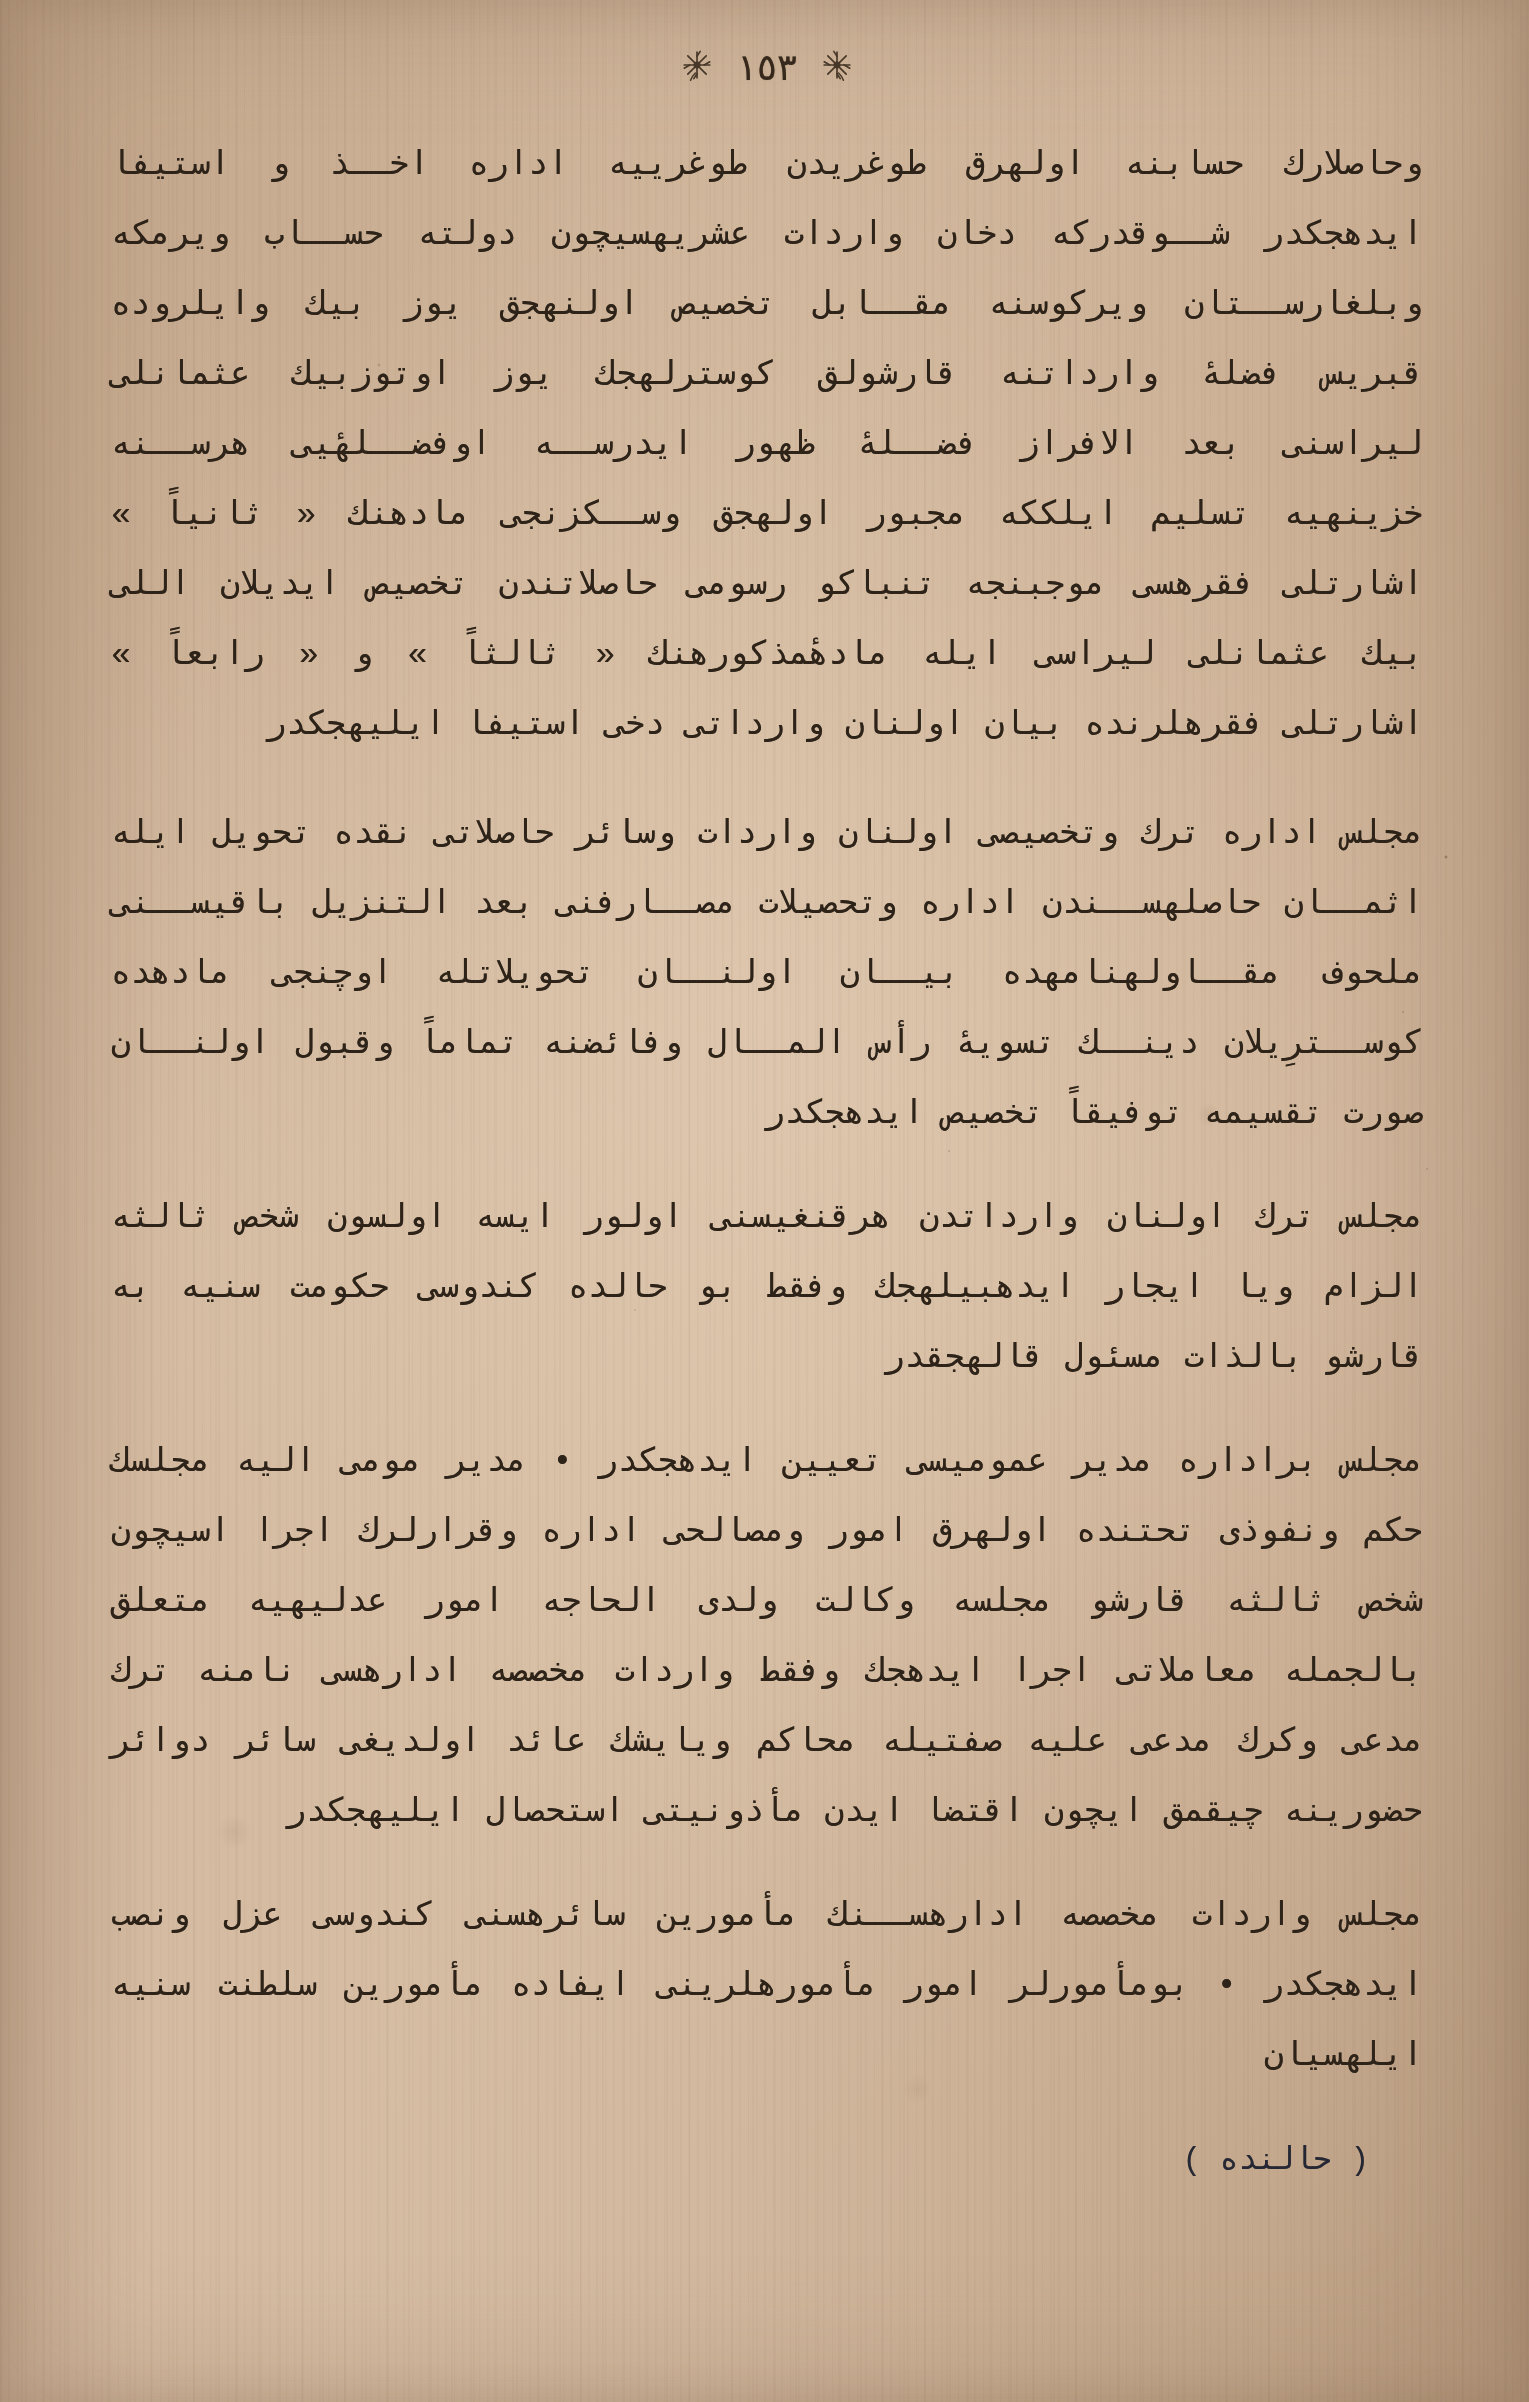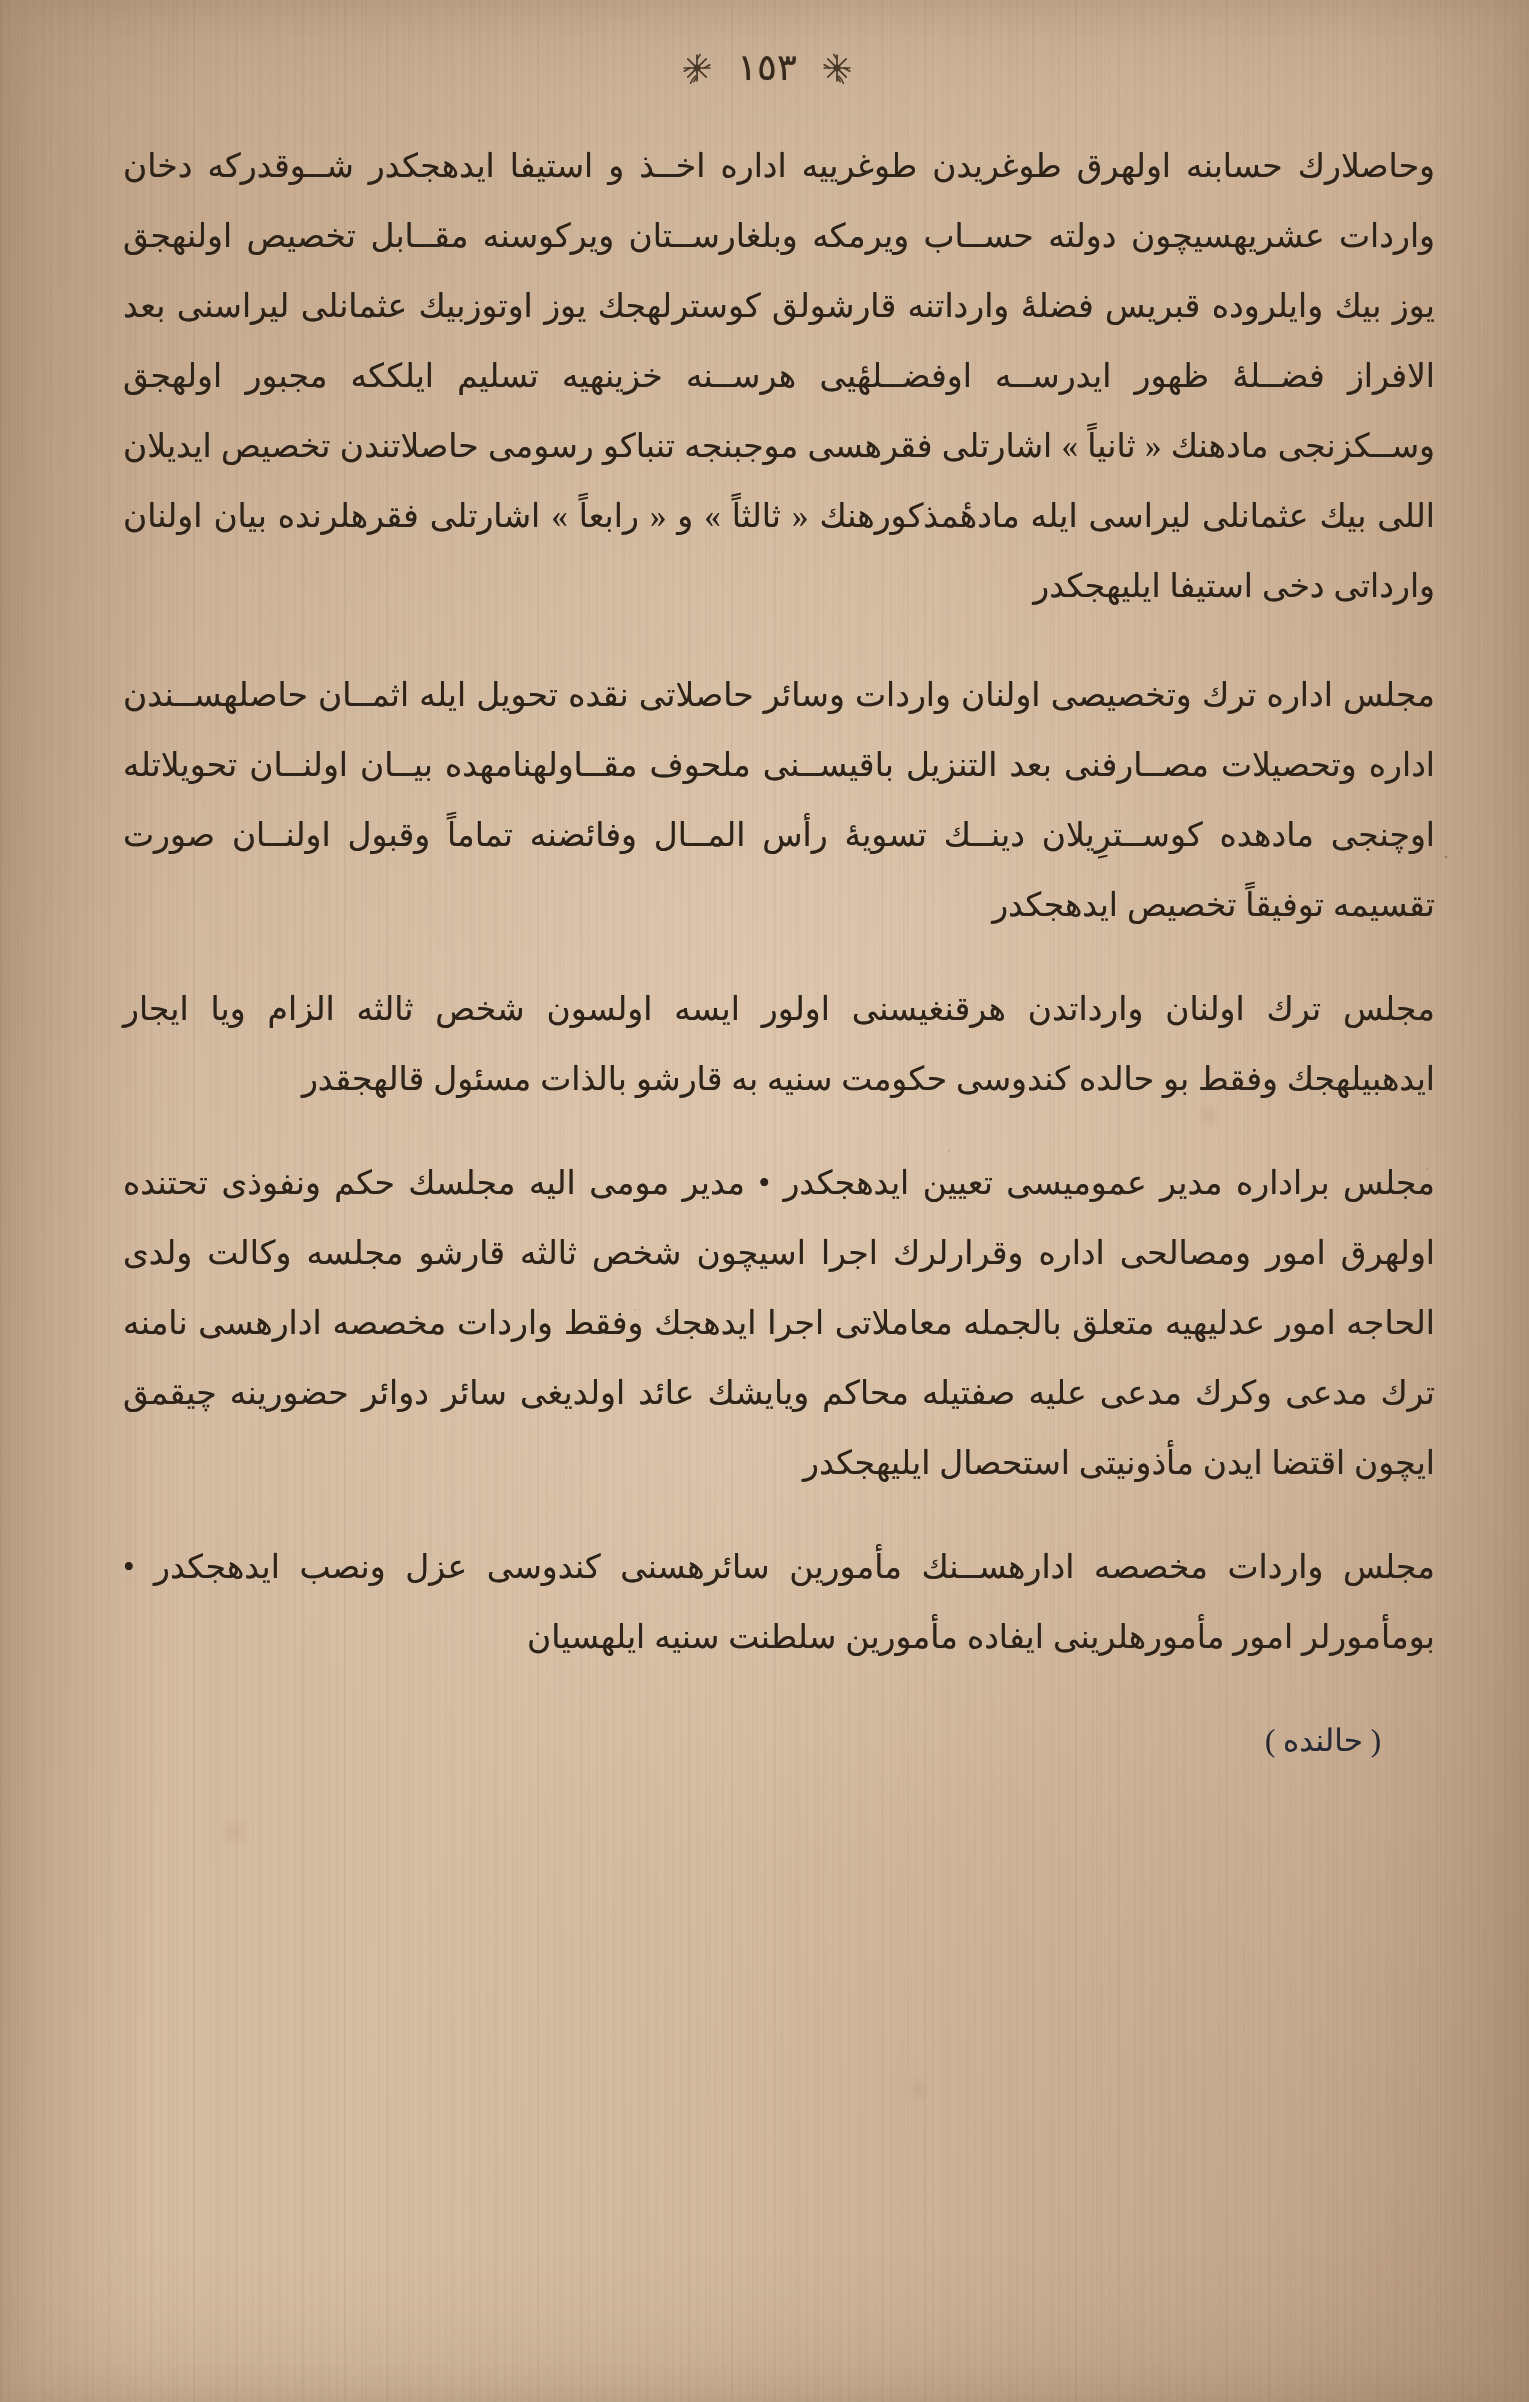--- a/index.html
+++ b/index.html
@@ -61,47 +61,46 @@
 
   
   #content{
     position:absolute;
     left:111px; top:0; width:1312px; height:2402px;
   }
 
   
   .pagehead{
     position:absolute; top:49px; left:0; width:100%;
-    display:flex; justify-content:center; align-items:center; gap:24px;
+    display:flex; justify-content:center; gap:24px;
     direction:rtl;
   }
   .ornament{
     width:32px;height:32px;flex:none;position:relative;
     color:#3a2c1e;opacity:.92;
   }
   .ornament svg{display:block;width:100%;height:100%;}
   .folio{
     font-family:"DejaVu Sans",sans-serif;
     font-size:37px; line-height:1;
     color:#33261a; letter-spacing:0.9px;
     text-shadow:0 0 0.9px rgba(51,38,26,.5);
   }
 
   
   .body{
     position:absolute;
     top:131px; left:0; width:1312px;
     direction:rtl; text-align:justify; text-align-last:right;
     color:#2e2318;
-    font-family:Liberation Serif, serif;
+    font-family:Liberation Mono, monospace;
     font-size:33px;
     line-height:70px;
     font-weight:400;
     text-shadow:0 0 0.6px rgba(46,35,24,.55);
-    margin-left:12px;
   }
   .para{
     margin:0 0 39px 0;
     text-align:justify; text-align-last:right;
     word-spacing:.02em;
   }
   .para.tight{margin-bottom:34px;}
   .catchword{
     margin:17px 0 0 0;
     text-align:right;

